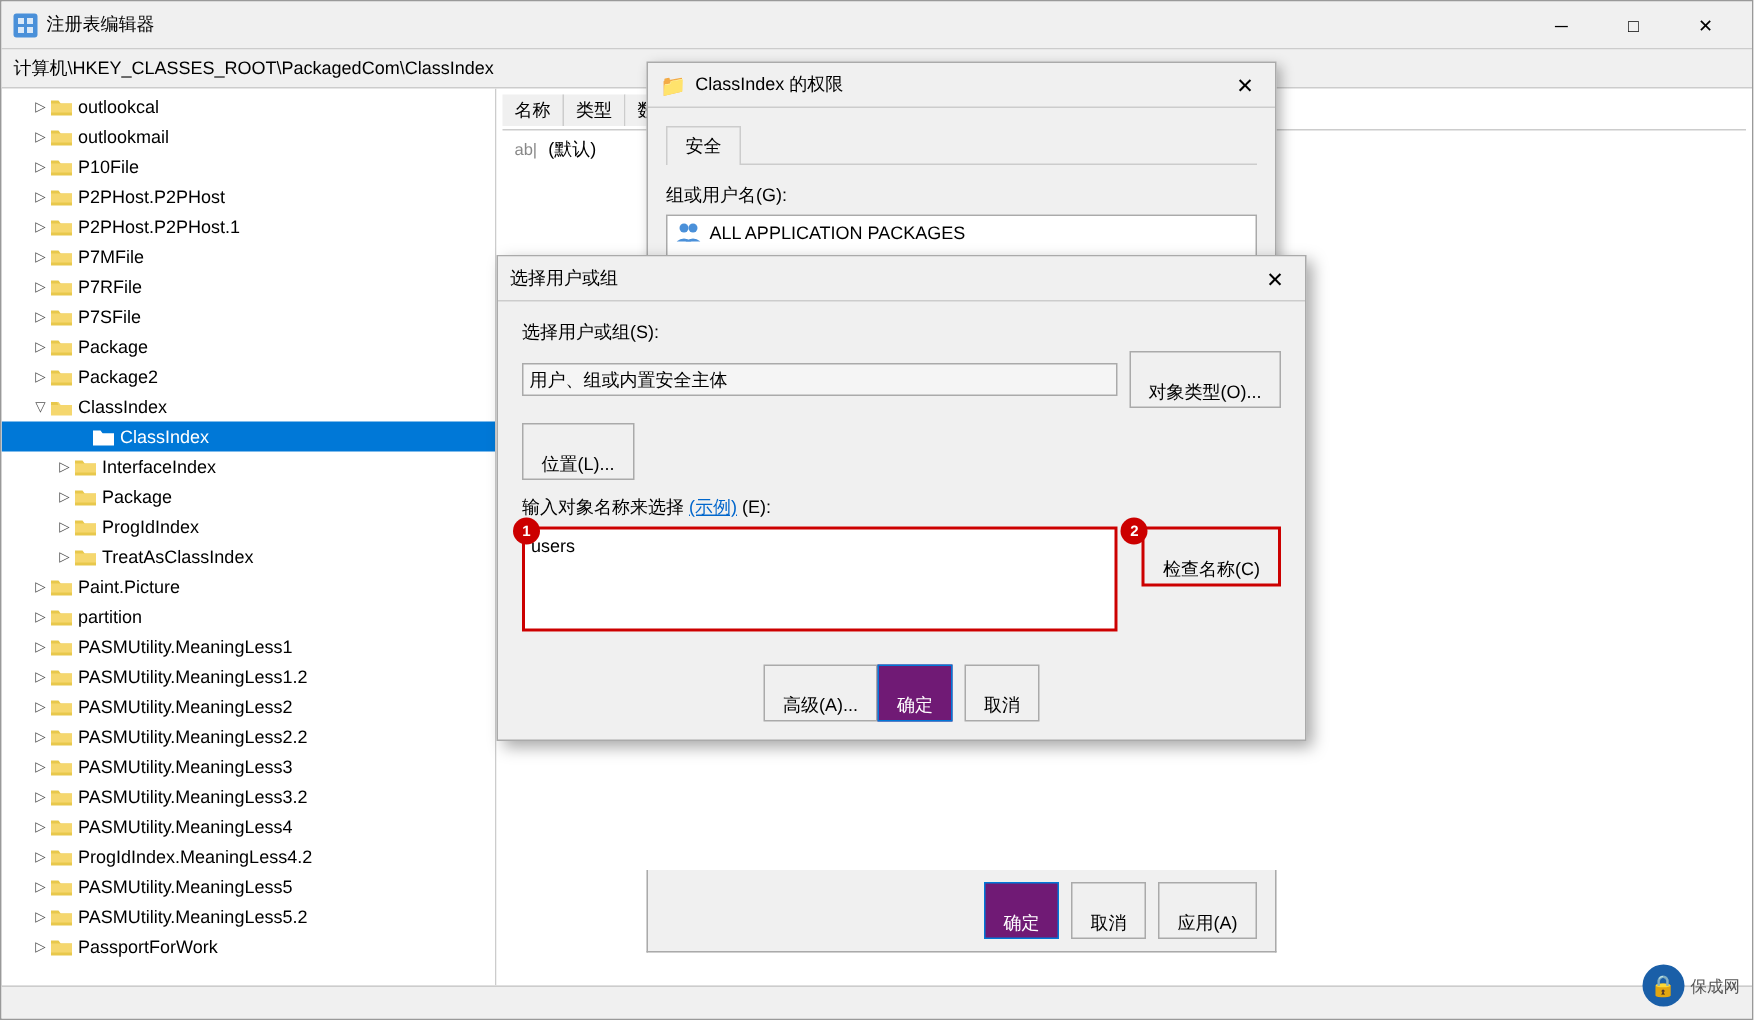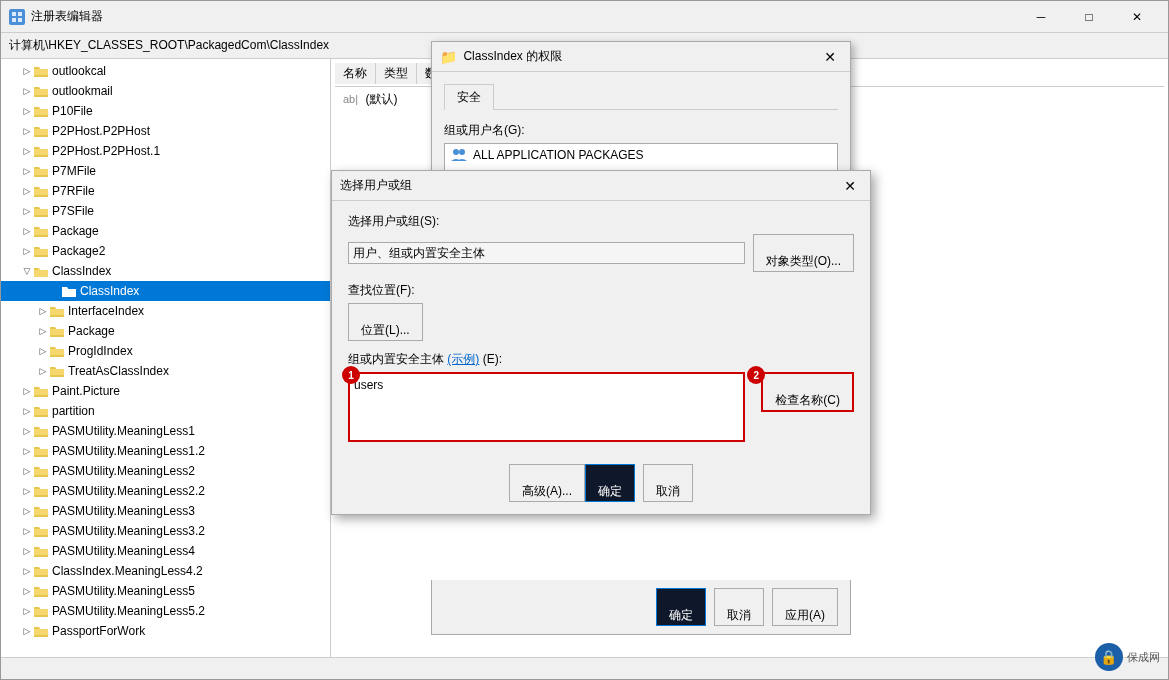--- a/index.html
+++ b/index.html
@@ -327,21 +327,21 @@
     .dialog-btn {
       height: 26px;
       padding: 18px 12px;
       background: #f0f0f0;
       border: 1px solid #aaa;
       cursor: pointer;
       font-size: 12px;
       white-space: nowrap;
     }
     .dialog-btn.primary {
-      background: #0f172a;
+      background: #701a75;
       color: white;
       border-color: #0078d7;
     }
 
     .names-input-area {
       width: 100%;
       min-height: 60px;
       border: 1px solid #aaa;
       background: white;
       padding: 4px;
@@ -716,21 +716,21 @@
       </div>
       <div class="tree-item">
         <span class="tree-indent"></span>
         <span class="expand-arrow">▷</span>
         <span class="folder-icon">
           <svg viewBox="0 0 16 14">
               <path d="M1 3h5l1.5 2H15v8H1z" fill="#e8c84c"></path>
               <path d="M1 5h14v6H1z" fill="#f5d76e"></path>
             </svg>
         </span>
-        <span>ClassIndex.MeaningLess4.2</span>
+        <span>ProgIdIndex.MeaningLess4.2</span>
       </div>
       <div class="tree-item">
         <span class="tree-indent"></span>
         <span class="expand-arrow">▷</span>
         <span class="folder-icon">
           <svg viewBox="0 0 16 14">
               <path d="M1 3h5l1.5 2H15v8H1z" fill="#e8c84c"></path>
               <path d="M1 5h14v6H1z" fill="#f5d76e"></path>
             </svg>
         </span>
@@ -822,29 +822,28 @@
 
         <div class="dialog-section">
           <div class="dialog-section-label">选择用户或组(S):</div>
           <div class="dialog-input-row">
             <input class="dialog-input" type="text" value="用户、组或内置安全主体" readonly="" style="background: rgb(245, 245, 245);">
             <button class="dialog-btn">对象类型(O)...</button>
           </div>
         </div>
 
         <div class="dialog-section">
-          <div class="dialog-section-label">查找位置(F):</div>
           <div class="dialog-input-row">
             <button class="dialog-btn">位置(L)...</button>
           </div>
         </div>
 
         <div class="dialog-section">
           <div class="dialog-section-label">
-            <span>组或内置安全主体</span>
+            <span>输入对象名称来选择</span>
             <span class="link-text">(示例)</span>
             <span>(E):</span>
           </div>
           <div class="dialog-input-row" style="align-items: flex-start;">
             <div style="position: relative; flex: 1;">
               <div class="red-badge badge-1">1</div>
               <textarea class="names-input-area highlight-border" style="width: 100%; height: 70px; display: block;">users</textarea>
             </div>
             <div style="position: relative;">
               <div class="red-badge badge-2" style="top: -6px; left: -6px;">2</div>

